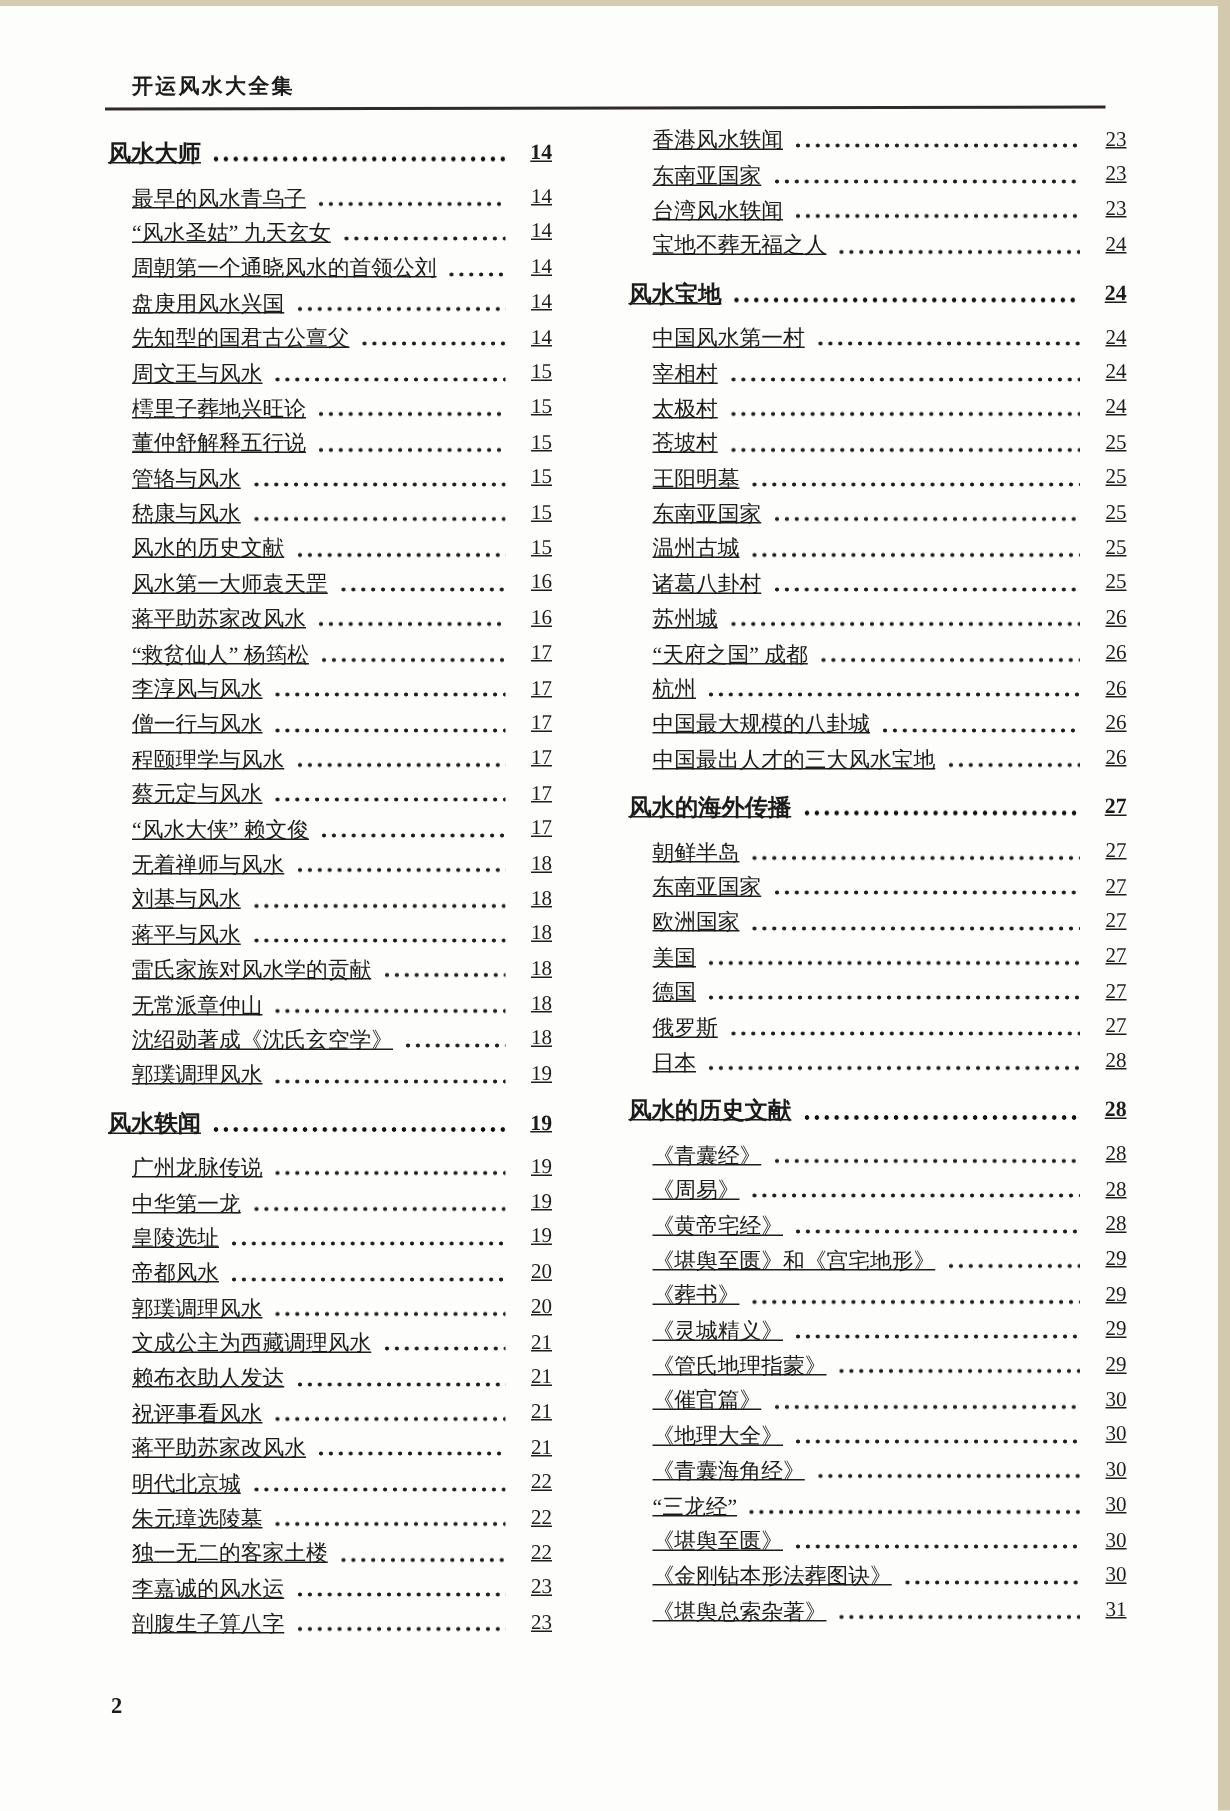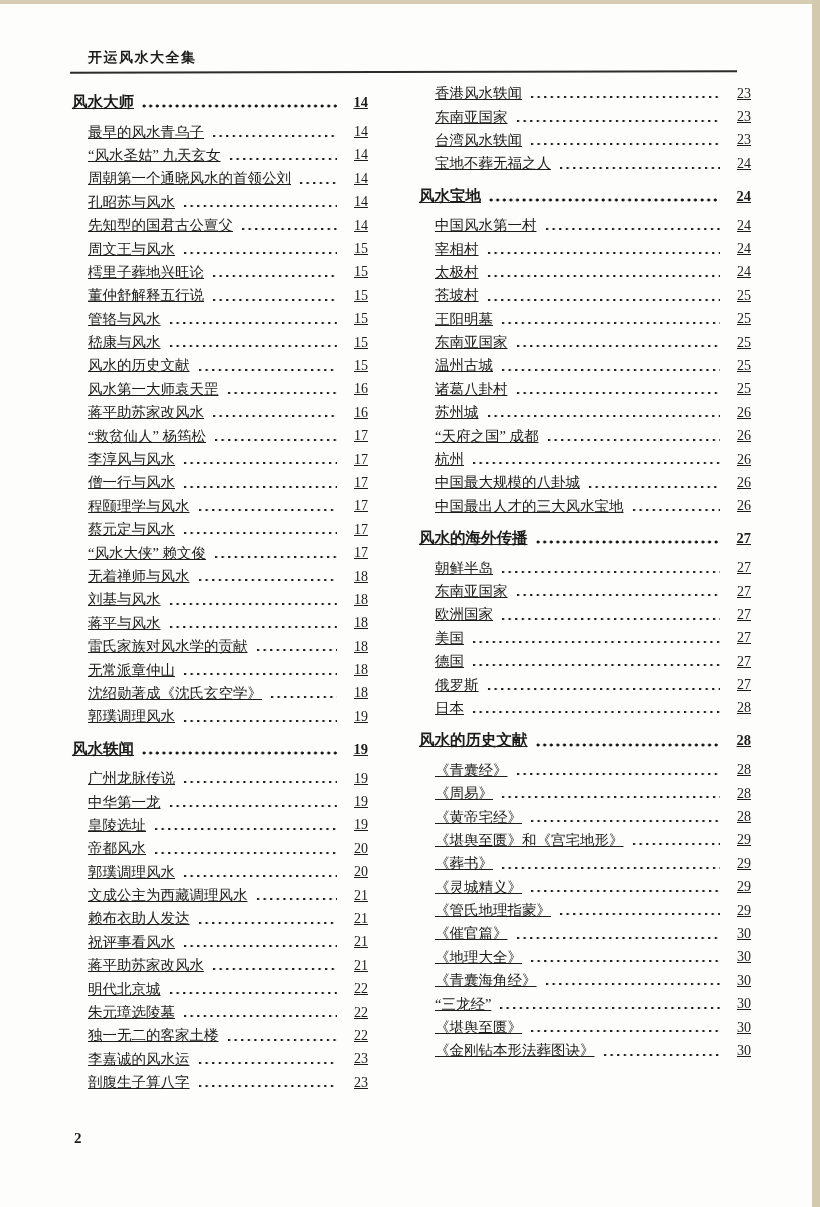--- a/index.html
+++ b/index.html
@@ -74,21 +74,21 @@
           <span class="t">“风水圣姑” 九天玄女</span>
           <span class="dots"></span>
           <span class="pg">14</span>
         </div>
         <div class="row entry">
           <span class="t">周朝第一个通晓风水的首领公刘</span>
           <span class="dots"></span>
           <span class="pg">14</span>
         </div>
         <div class="row entry">
-          <span class="t">孔昭苏与风水</span>
+          <span class="t">盘庚用风水兴国</span>
           <span class="dots"></span>
           <span class="pg">14</span>
         </div>
         <div class="row entry">
           <span class="t">先知型的国君古公亶父</span>
           <span class="dots"></span>
           <span class="pg">14</span>
         </div>
         <div class="row entry">
           <span class="t">周文王与风水</span>
@@ -465,17 +465,22 @@
         <div class="row entry">
           <span class="t">《堪舆至匮》</span>
           <span class="dots"></span>
           <span class="pg">30</span>
         </div>
         <div class="row entry">
           <span class="t">《金刚钻本形法葬图诀》</span>
           <span class="dots"></span>
           <span class="pg">30</span>
         </div>
+        <div class="row entry">
+          <span class="t">《堪舆总索杂著》</span>
+          <span class="dots"></span>
+          <span class="pg">31</span>
+        </div>
       </div>
   </div>
 
   <div class="folio">2</div>
 </div>
 
 </body></html>

